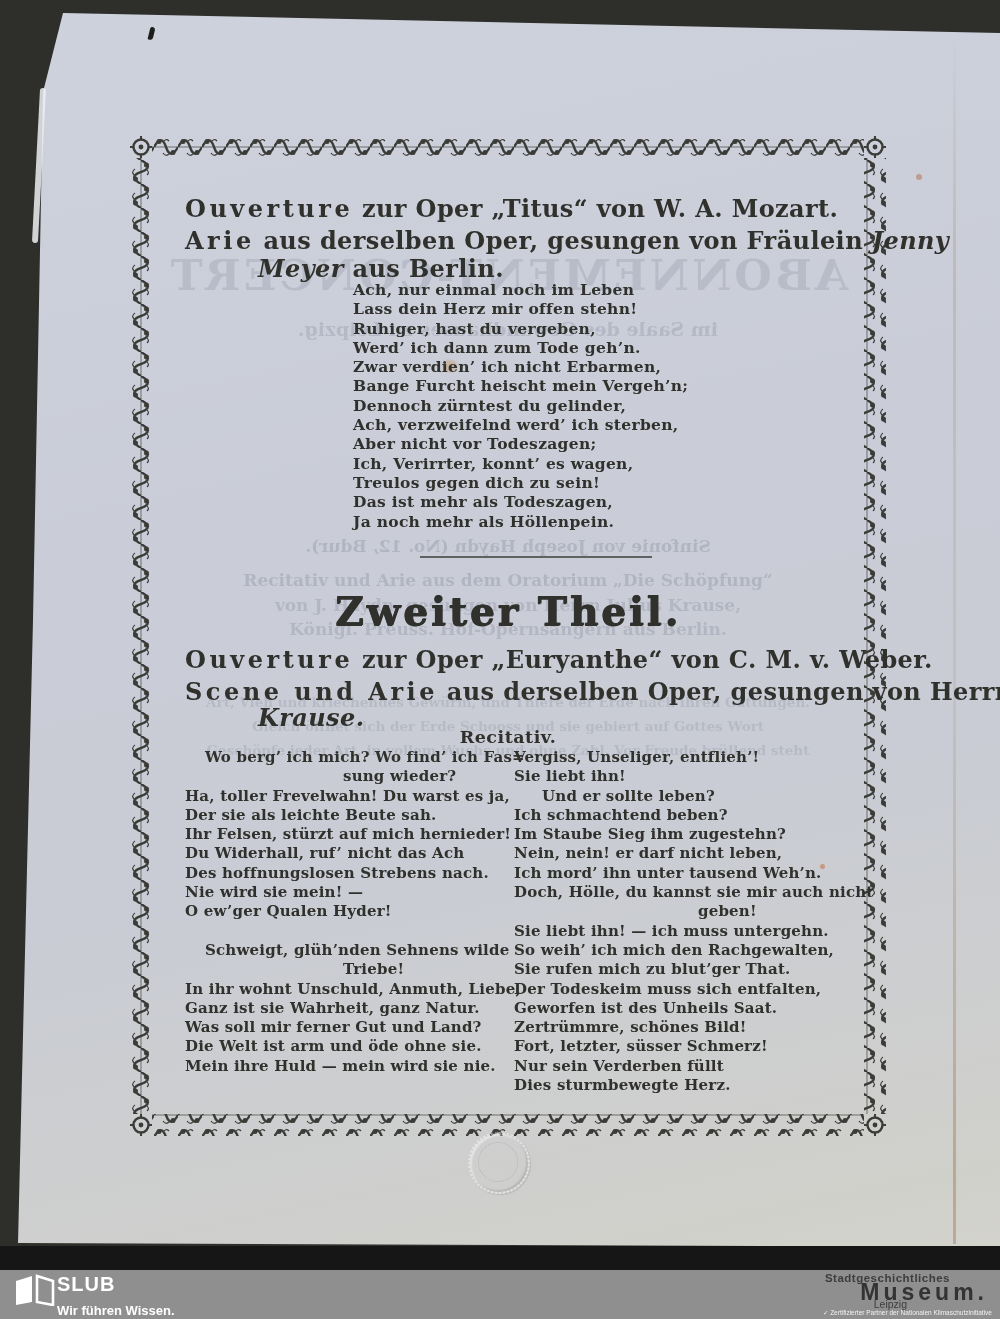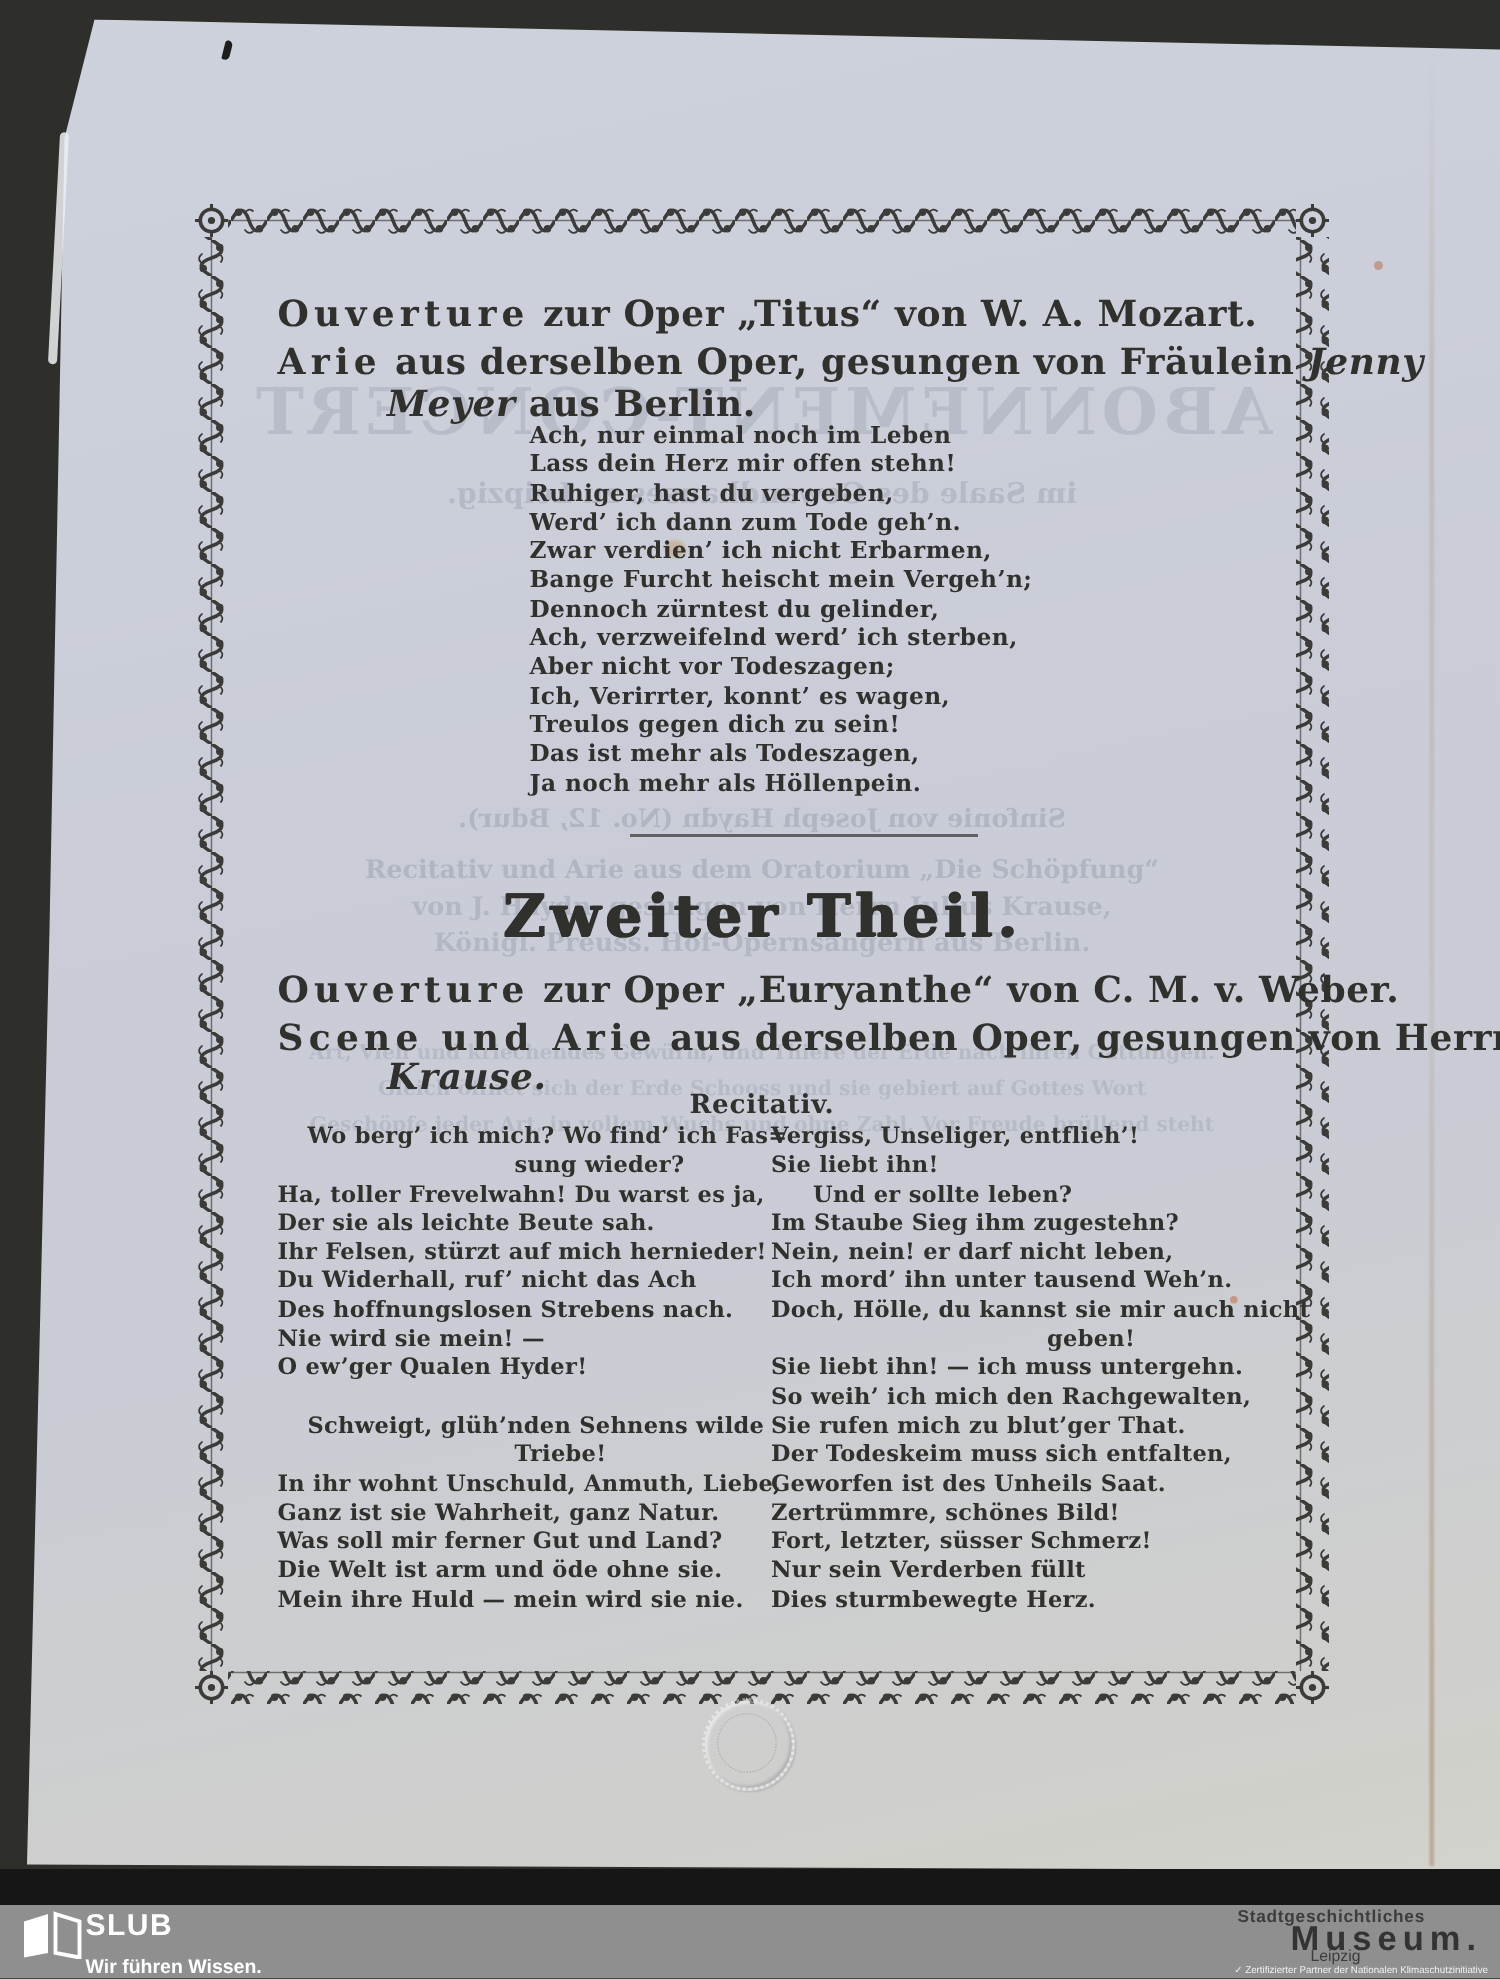--- a/index.html
+++ b/index.html
@@ -190,20 +190,21 @@
     <div class="verse">Ganz ist sie Wahrheit, ganz Natur.</div>
     <div class="verse">Was soll mir ferner Gut und Land?</div>
     <div class="verse">Die Welt ist arm und öde ohne sie.</div>
     <div class="verse">Mein ihre Huld — mein wird sie nie.</div>
   </div>
 
 <div class="print col col-right">
     <div class="verse">Vergiss, Unseliger, entflieh’!</div>
     <div class="verse">Sie liebt ihn!</div>
     <div class="verse ind2">Und er sollte leben?</div>
+    <div class="verse">Ich schmachtend beben?</div>
     <div class="verse">Im Staube Sieg ihm zugestehn?</div>
     <div class="verse">Nein, nein! er darf nicht leben,</div>
     <div class="verse">Ich mord’ ihn unter tausend Weh’n.</div>
     <div class="verse">Doch, Hölle, du kannst sie mir auch nicht</div>
     <div class="verse r2">geben!</div>
     <div class="verse">Sie liebt ihn! — ich muss untergehn.</div>
     <div class="verse">So weih’ ich mich den Rachgewalten,</div>
     <div class="verse">Sie rufen mich zu blut’ger That.</div>
     <div class="verse">Der Todeskeim muss sich entfalten,</div>
     <div class="verse">Geworfen ist des Unheils Saat.</div>

